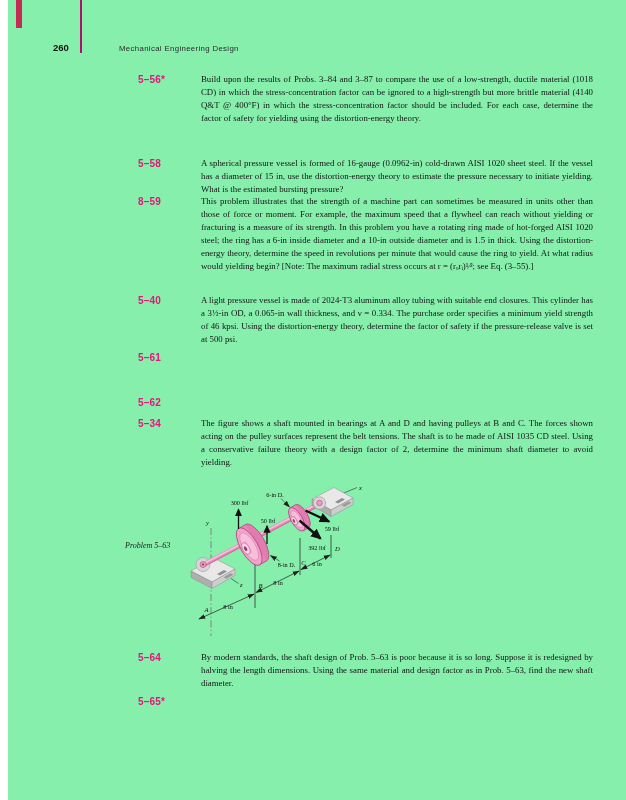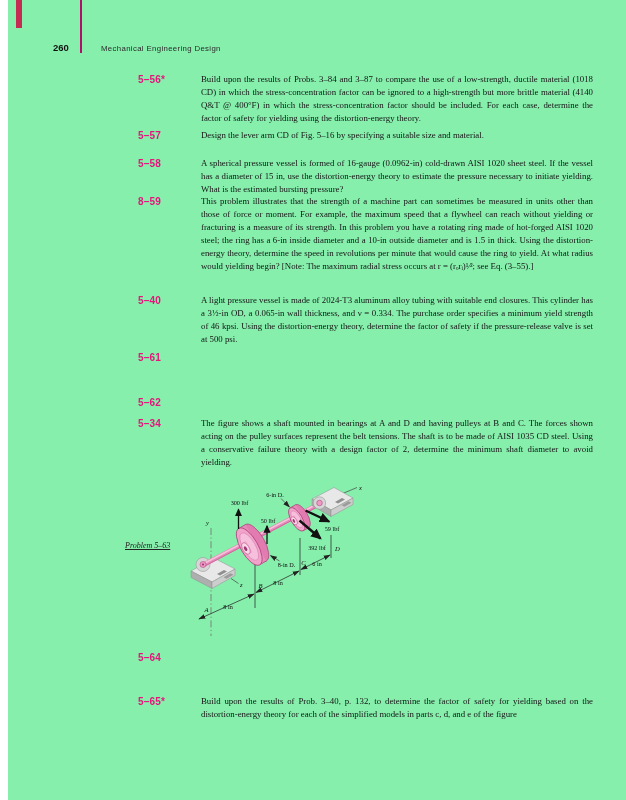--- a/index.html
+++ b/index.html
@@ -1,52 +1,48 @@
 <!DOCTYPE html>
 <html><head>
 <meta charset="utf-8">
 <style>
   html,body{margin:0;padding:0;background:#ffffff;}
   .page{position:relative;width:626px;height:800px;background:#86efac;overflow:hidden;
         font-family:"Liberation Serif",serif;color:#1a1a1a;margin-left:8px;}
   .corner-bar{position:absolute;left:8px;top:0;width:6px;height:28px;background:#c52a52;}
   .head-rule{position:absolute;left:72px;top:0;width:2px;height:53px;background:#b0106c;}
   .page-num{position:absolute;left:45px;top:42px;font:bold 9.5px "Liberation Sans",sans-serif;color:#111;}
-  .running-head{position:absolute;left:66px;top:44px;font:7.8px "Liberation Sans",sans-serif;
+  .running-head{position:absolute;left:84px;top:44px;font:7.8px "Liberation Sans",sans-serif;
                 color:#2b2b2b;letter-spacing:.35px;padding-left:27px;}
   .prob{position:absolute;left:0;width:498px;}
   .prob-num{position:absolute;left:130px;top:0;width:46px;
             font:bold 10px/13px "Liberation Sans",sans-serif;color:#e6157c;letter-spacing:.2px;}
   .prob-text{margin-left:193px;width:392px;font:8.8px/13px "Liberation Serif",serif;
              text-align:justify;color:#141414;}
-  .fig-caption{position:absolute;left:117px;top:541px;font:italic 8px "Liberation Serif",serif;color:#222;text-decoration:underline;}
+  .fig-caption{position:absolute;left:117px;top:541px;font:italic 8px "Liberation Serif",serif;color:#222;}
   .fig-svg{position:absolute;left:175px;top:478px;}
   .lbl{font:6.2px "Liberation Serif",serif;fill:#111;}
   .lblI{font:italic 6.6px "Liberation Serif",serif;fill:#111;}
   .thin{stroke:#444;stroke-width:.7;fill:none;}
   .dim{stroke:#2a2a2a;stroke-width:.75;fill:none;}
   .dashdot{stroke:#7a7a7a;stroke-width:.9;fill:none;stroke-dasharray:7 2.5 1.2 2.5;}
 </style>
 </head>
 <body>
 
 <div class="page">
 
   <div class="corner-bar"></div>
   <div class="head-rule"></div>
   <div class="page-num">260</div>
   <div class="running-head">Mechanical Engineering Design</div>
 
   <div class="prob" style="top:73px">
     <span class="prob-num">5–56*</span>
     <div class="prob-text">Build upon the results of Probs. 3–84 and 3–87 to compare the use of a low-strength, ductile material (1018 CD) in which the stress-concentration factor can be ignored to a high-strength but more brittle material (4140 Q&amp;T @ 400°F) in which the stress-concentration factor should be included. For each case, determine the factor of safety for yielding using the distortion-energy theory.</div>
-  </div>
-  <div class="prob" style="top:129px">
-    <span class="prob-num">5–57</span>
-    <div class="prob-text">Design the lever arm CD of Fig. 5–16 by specifying a suitable size and material.</div>
   </div>
   <div class="prob" style="top:157px">
     <span class="prob-num">5–58</span>
     <div class="prob-text">A spherical pressure vessel is formed of 16-gauge (0.0962-in) cold-drawn AISI 1020 sheet steel. If the vessel has a diameter of 15 in, use the distortion-energy theory to estimate the pressure necessary to initiate yielding. What is the estimated bursting pressure?</div>
   </div>
   <div class="prob" style="top:195px">
     <span class="prob-num">8–59</span>
     <div class="prob-text">This problem illustrates that the strength of a machine part can sometimes be measured in units other than those of force or moment. For example, the maximum speed that a flywheel can reach without yielding or fracturing is a measure of its strength. In this problem you have a rotating ring made of hot-forged AISI 1020 steel; the ring has a 6-in inside diameter and a 10-in outside diameter and is 1.5 in thick. Using the distortion-energy theory, determine the speed in revolutions per minute that would cause the ring to yield. At what radius would yielding begin? [Note: The maximum radial stress occurs at r = (rₒrᵢ)¹∕²; see Eq. (3–55).]</div>
   </div>
   <div class="prob" style="top:294px">
@@ -186,19 +182,19 @@
       <text class="lbl" x="92" y="18.5" text-anchor="middle">6-in D.</text>
     </g>
     <g>
       <line class="thin" x1="96.5" y1="83" x2="87.5" y2="77.5" marker-end="url(#mDim)"></line>
       <text class="lbl" x="103.5" y="88.5" text-anchor="middle">8-in D.</text>
     </g>
   </svg>
 
   <div class="prob" style="top:651px">
     <span class="prob-num">5–64</span>
+    <div class="prob-text">By modern standards, the shaft design of Prob. 5–63 is poor because it is so long. Suppose it is redesigned by halving the length dimensions. Using the same material and design factor as in Prob. 5–63, find the new shaft diameter.</div>
   </div>
   <div class="prob" style="top:695px">
     <span class="prob-num">5–65*</span>
-    <div class="prob-text">Build upon the results of Prob. 3–40, p. 132, to determine the factor of safety for yielding based on the distortion-energy theory for each of the simplified models in parts c, d, and e of the figure</div>
   </div>
 
 </div>
 
 </body></html>

